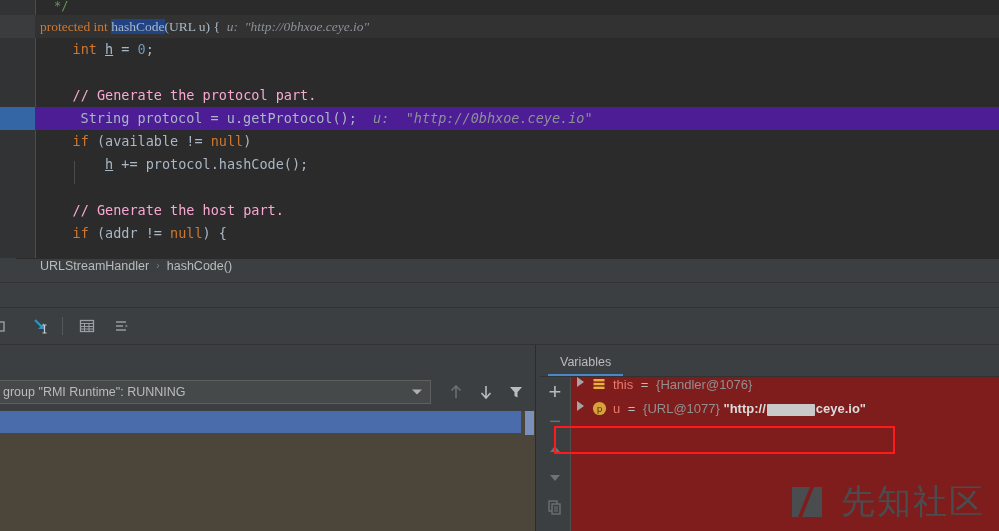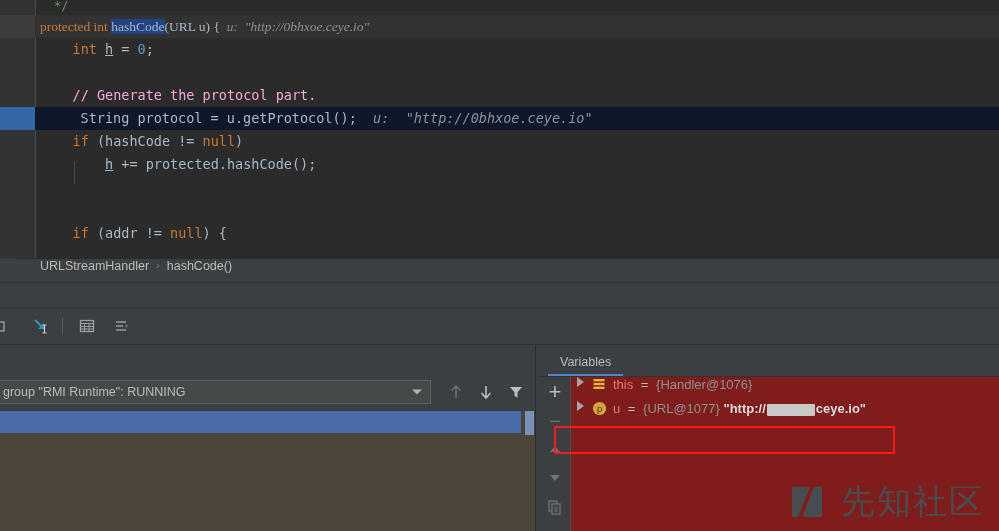--- a/index.html
+++ b/index.html
@@ -26,21 +26,21 @@
   .gutter-sep {
     position: absolute; left: 35px; top: 0; width: 1px; height: 258px;
     background: #4a4d4f;
   }
   .code-lines { position: absolute; left: 0; top: 0; width: 999px; }
   .cline {
     position: relative; height: 23px; line-height: 23px;
     white-space: pre; padding-left: 40px;
     color: #a9b7c6;
   }
-  .cline.hl { background: #0f172a; padding-left: 48px; }
+  .cline.hl { background: #4c1d95; padding-left: 48px; }
   .cline.hl-method { background: #323232; font-family: Liberation Serif, serif; }
   .cline.hl-method .gut-ov { background: #3a3c3d; }
   .gut-ov {
     position: absolute; left: 0; top: 0; width: 35px; height: 23px;
   }
   .cline.hl .gut-ov { background: #3465a4; }
   .kw { color: #cc7832; }
   .str { color: #6a8759; }
   .cmt { color: #f9a8d4; }
   .num { color: #6897bb; }
@@ -239,24 +239,24 @@
   <div class="editor">
     <div class="gutter"></div>
     <div class="gutter-sep"></div>
     <div class="code-lines" id="code-lines">
         <div class="cline" style="height: 15px; line-height: 12px; font-size: 12px;"><div class="gut-ov"></div><span class="str" style="color: rgb(98, 151, 85); margin-left: 14px;">*/</span></div>
         <div class="cline hl-method"><div class="gut-ov"></div><span class="kw">protected </span><span class="kw">int </span><span class="sel">hashCode</span><span>(URL u) {</span><span class="hint">  u:  "http://0bhxoe.ceye.io"</span></div>
         <div class="cline"><div class="gut-ov"></div><span>    </span><span class="kw">int </span><span class="underl">h</span><span> = </span><span class="num">0</span><span>;</span></div>
         <div class="cline"><div class="gut-ov"></div></div>
         <div class="cline"><div class="gut-ov"></div><span>    </span><span class="cmt">// Generate the protocol part.</span></div>
         <div class="cline hl"><div class="gut-ov"></div><span>    String protocol = u.getProtocol();</span><span class="hint">  u:  "http://0bhxoe.ceye.io"</span></div>
-        <div class="cline"><div class="gut-ov"></div><span>    </span><span class="kw">if </span><span>(hashCode != </span><span class="kw">null</span><span>)</span></div>
-        <div class="cline"><div class="gut-ov"></div><span>        </span><span class="underl">h</span><span> += protected.hashCode();</span></div>
+        <div class="cline"><div class="gut-ov"></div><span>    </span><span class="kw">if </span><span>(available != </span><span class="kw">null</span><span>)</span></div>
+        <div class="cline"><div class="gut-ov"></div><span>        </span><span class="underl">h</span><span> += protocol.hashCode();</span></div>
         <div class="cline"><div class="gut-ov"></div></div>
-        <div class="cline"><div class="gut-ov"></div><span>    </span></div>
+        <div class="cline"><div class="gut-ov"></div><span>    </span><span class="cmt">// Generate the host part.</span></div>
         <div class="cline"><div class="gut-ov"></div><span>    </span><span class="kw">if </span><span>(addr != </span><span class="kw">null</span><span>) {</span></div>
       </div>
     <div class="indent-guide" style="left:74px; top:161px; height:23px;"></div>
   </div>
 
   <div class="breadcrumb">
     <span class="crumb">URLStreamHandler</span>
     <span class="crumb-sep">›</span>
     <span class="crumb">hashCode()</span>
   </div>

